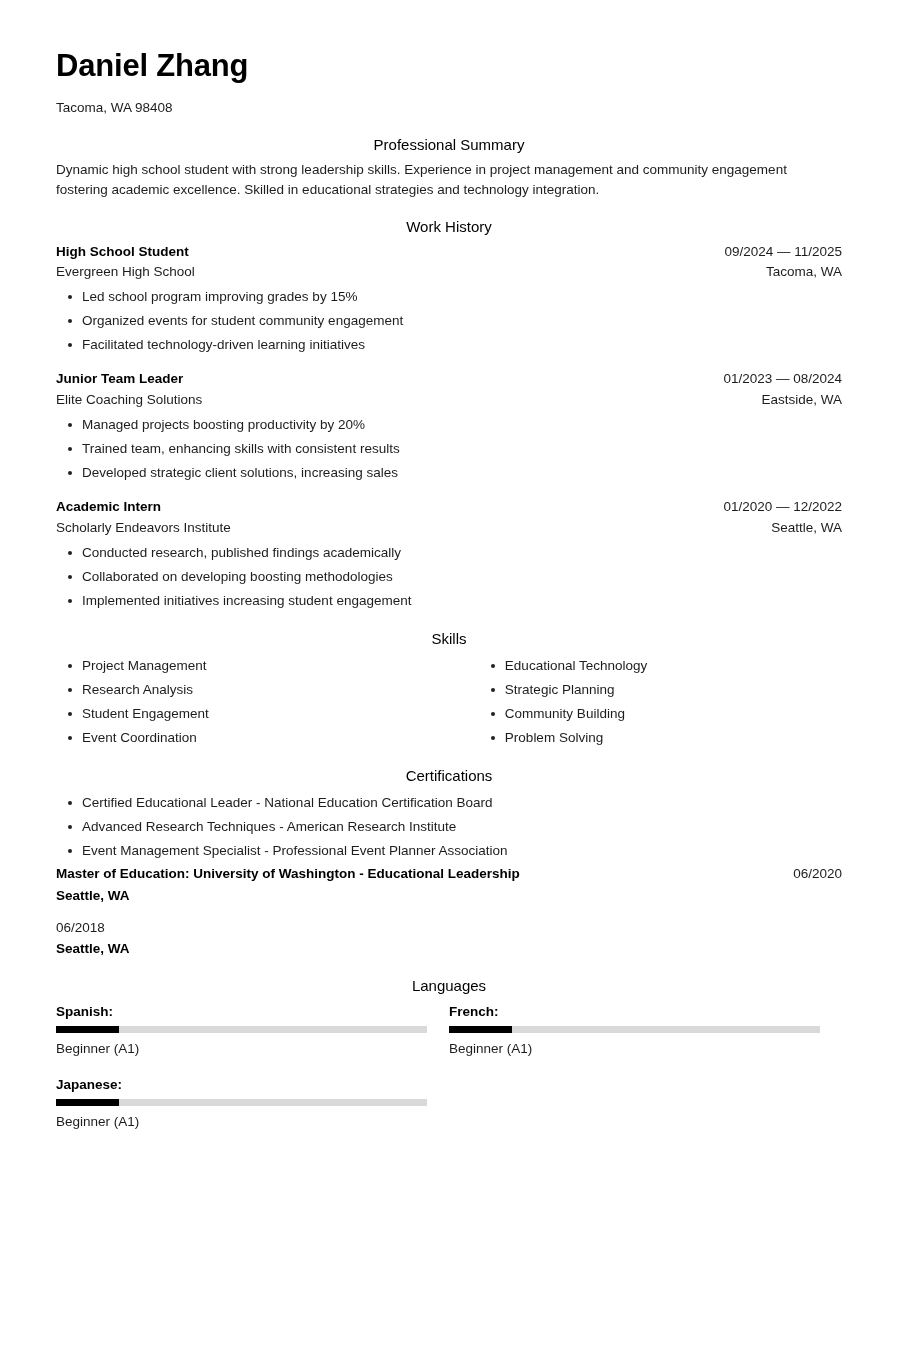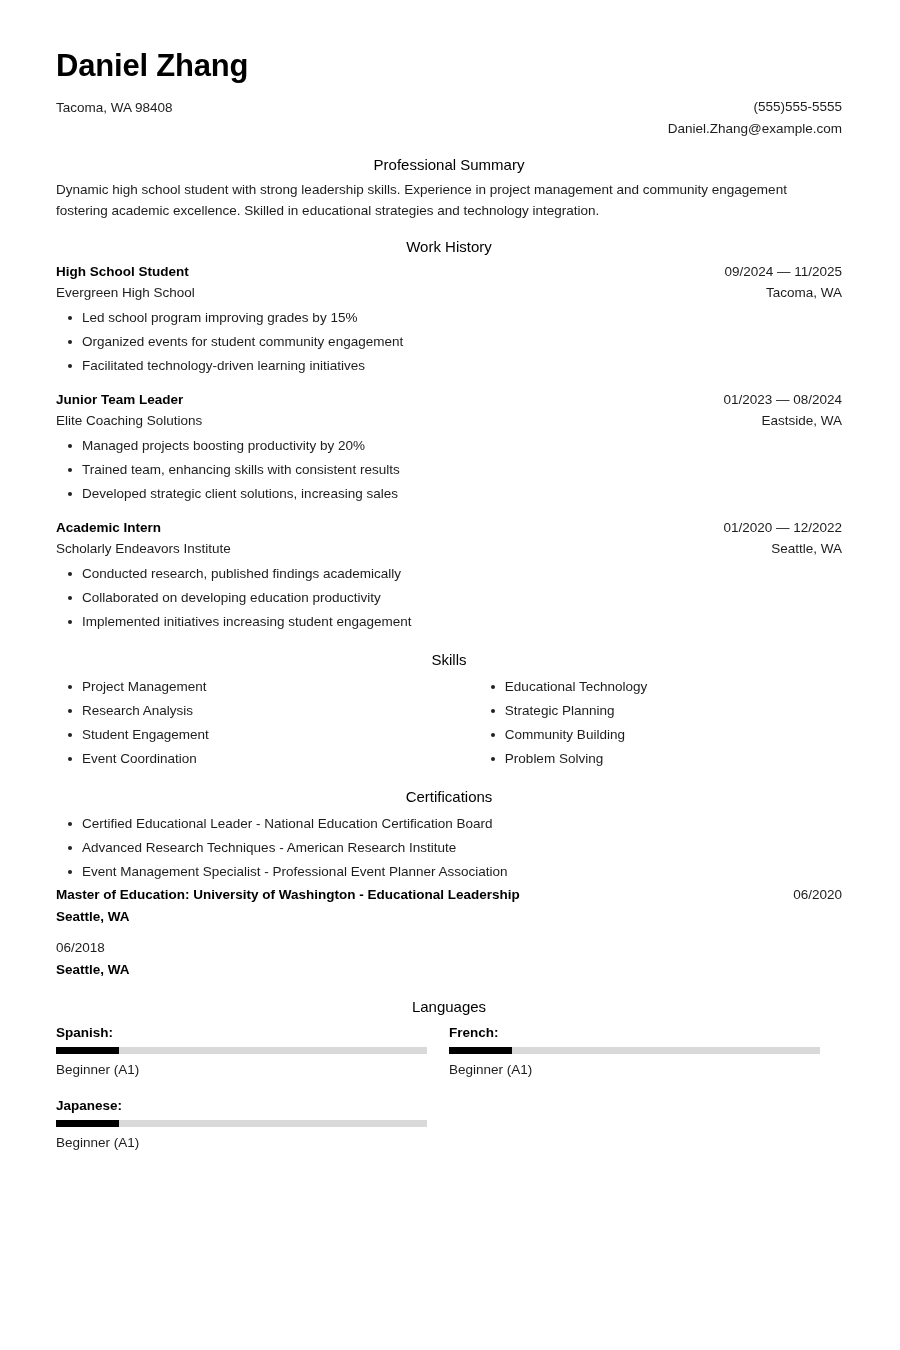--- a/index.html
+++ b/index.html
@@ -213,24 +213,20 @@
 <body>
 
 <div class="page">
 
   <div>
     <div class="name">Daniel Zhang</div>
     <div class="contact-row">
       <div class="contact-left">
         <div>Tacoma, WA 98408</div>
       </div>
-      <div class="contact-right">
-        <div>(555)555-5555</div>
-        <div>Daniel.Zhang@example.com</div>
-      </div>
     </div>
   </div>
 
   <div class="section-title">Professional Summary</div>
   <div class="summary">Dynamic high school student with strong leadership skills. Experience in project management and community engagement fostering academic excellence. Skilled in educational strategies and technology integration.</div>
 
   <div class="section-title">Work History</div>
   <div>
 
     <div class="job">
@@ -269,21 +265,21 @@
       <div class="job-line">
         <span class="job-title">Academic Intern</span>
         <span class="job-dates">01/2020 — 12/2022</span>
       </div>
       <div class="job-line">
         <span class="job-company">Scholarly Endeavors Institute</span>
         <span class="job-location">Seattle, WA</span>
       </div>
       <ul class="bullets">
         <li>Conducted research, published findings academically</li>
-        <li>Collaborated on developing education productivity</li>
+        <li>Collaborated on developing boosting methodologies</li>
         <li>Implemented initiatives increasing student engagement</li>
       </ul>
     </div>
 
   </div>
 
   <div class="section-title">Skills</div>
   <div class="two-col">
     <div class="col left">
       <ul class="skills">

